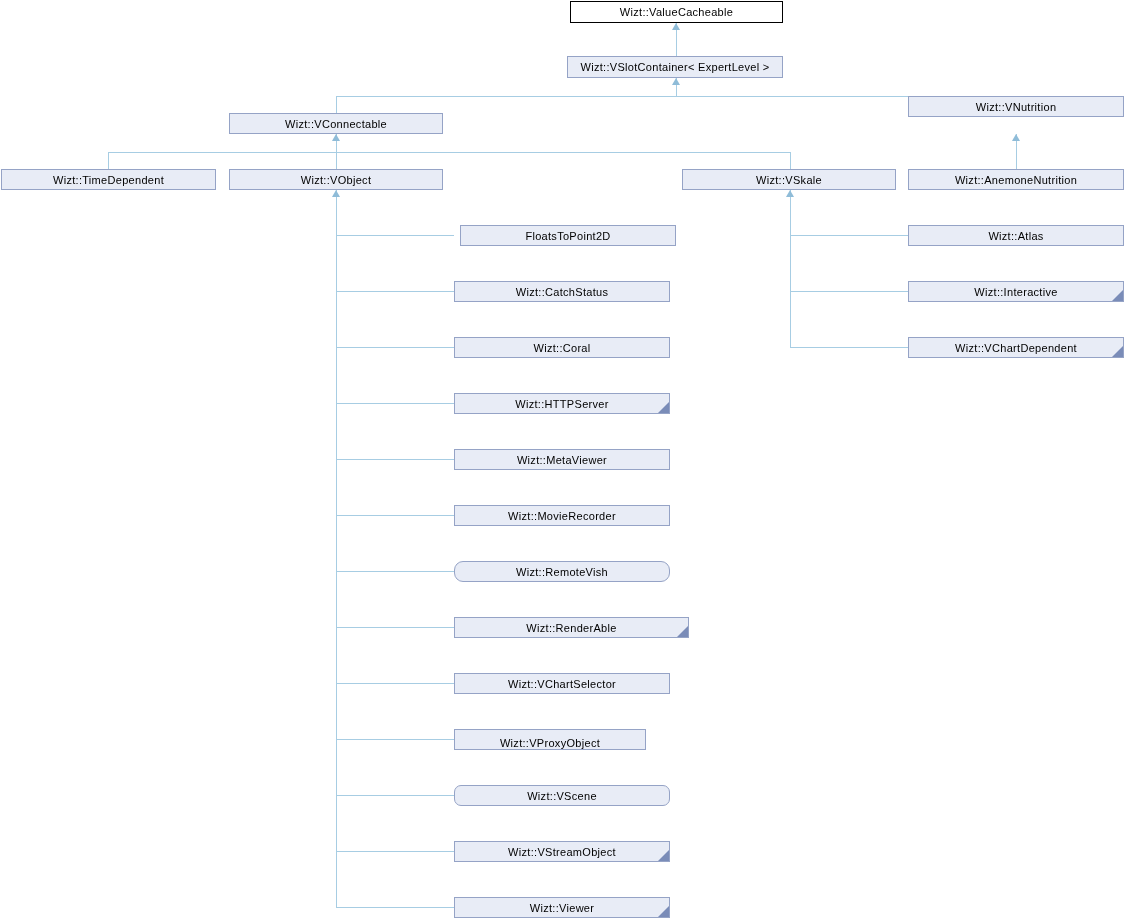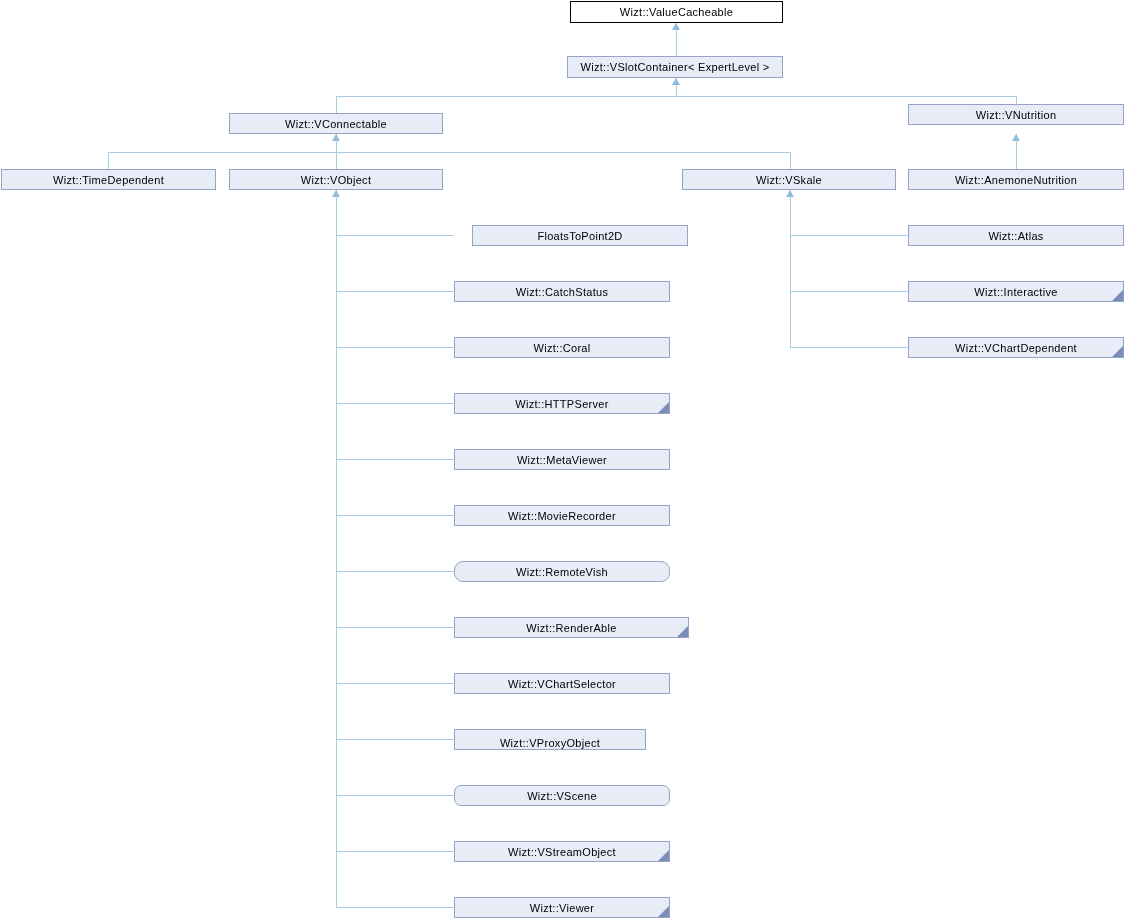--- a/index.html
+++ b/index.html
@@ -102,36 +102,36 @@
     <div class="arrow" style="left: 786px; top: 190px;"></div>
     <div class="node root" style="left: 570px; top: 1px; width: 213px; height: 22px;">
       <span class="label">Wizt::ValueCacheable</span>
     </div>
     <div class="node" style="left: 567px; top: 56px; width: 216px; height: 22px;">
       <span class="label">Wizt::VSlotContainer&lt; ExpertLevel &gt;</span>
     </div>
     <div class="node" style="left: 229px; top: 113px; width: 214px; height: 21px;">
       <span class="label">Wizt::VConnectable</span>
     </div>
-    <div class="node" style="left: 908px; top: 104px; width: 216px; height: 21px;">
+    <div class="node" style="left: 908px; top: 96px; width: 216px; height: 21px;">
       <span class="label">Wizt::VNutrition</span>
     </div>
     <div class="node" style="left: 1px; top: 169px; width: 215px; height: 21px;">
       <span class="label">Wizt::TimeDependent</span>
     </div>
     <div class="node" style="left: 229px; top: 169px; width: 214px; height: 21px;">
       <span class="label">Wizt::VObject</span>
     </div>
     <div class="node" style="left: 682px; top: 169px; width: 214px; height: 21px;">
       <span class="label">Wizt::VSkale</span>
     </div>
     <div class="node" style="left: 908px; top: 169px; width: 216px; height: 21px;">
       <span class="label">Wizt::AnemoneNutrition</span>
     </div>
-    <div class="node" style="left: 472px; top: 225px; width: 216px; height: 21px;">
+    <div class="node" style="left: 460px; top: 225px; width: 216px; height: 21px;">
       <span class="label">FloatsToPoint2D</span>
     </div>
     <div class="node" style="left: 454px; top: 281px; width: 216px; height: 21px;">
       <span class="label">Wizt::CatchStatus</span>
     </div>
     <div class="node" style="left: 454px; top: 337px; width: 216px; height: 21px; text-align: center;">
       <span class="label">Wizt::Coral</span>
     </div>
     <div class="node" style="left: 454px; top: 393px; width: 216px; height: 21px;">
       <span class="label">Wizt::HTTPServer</span>

